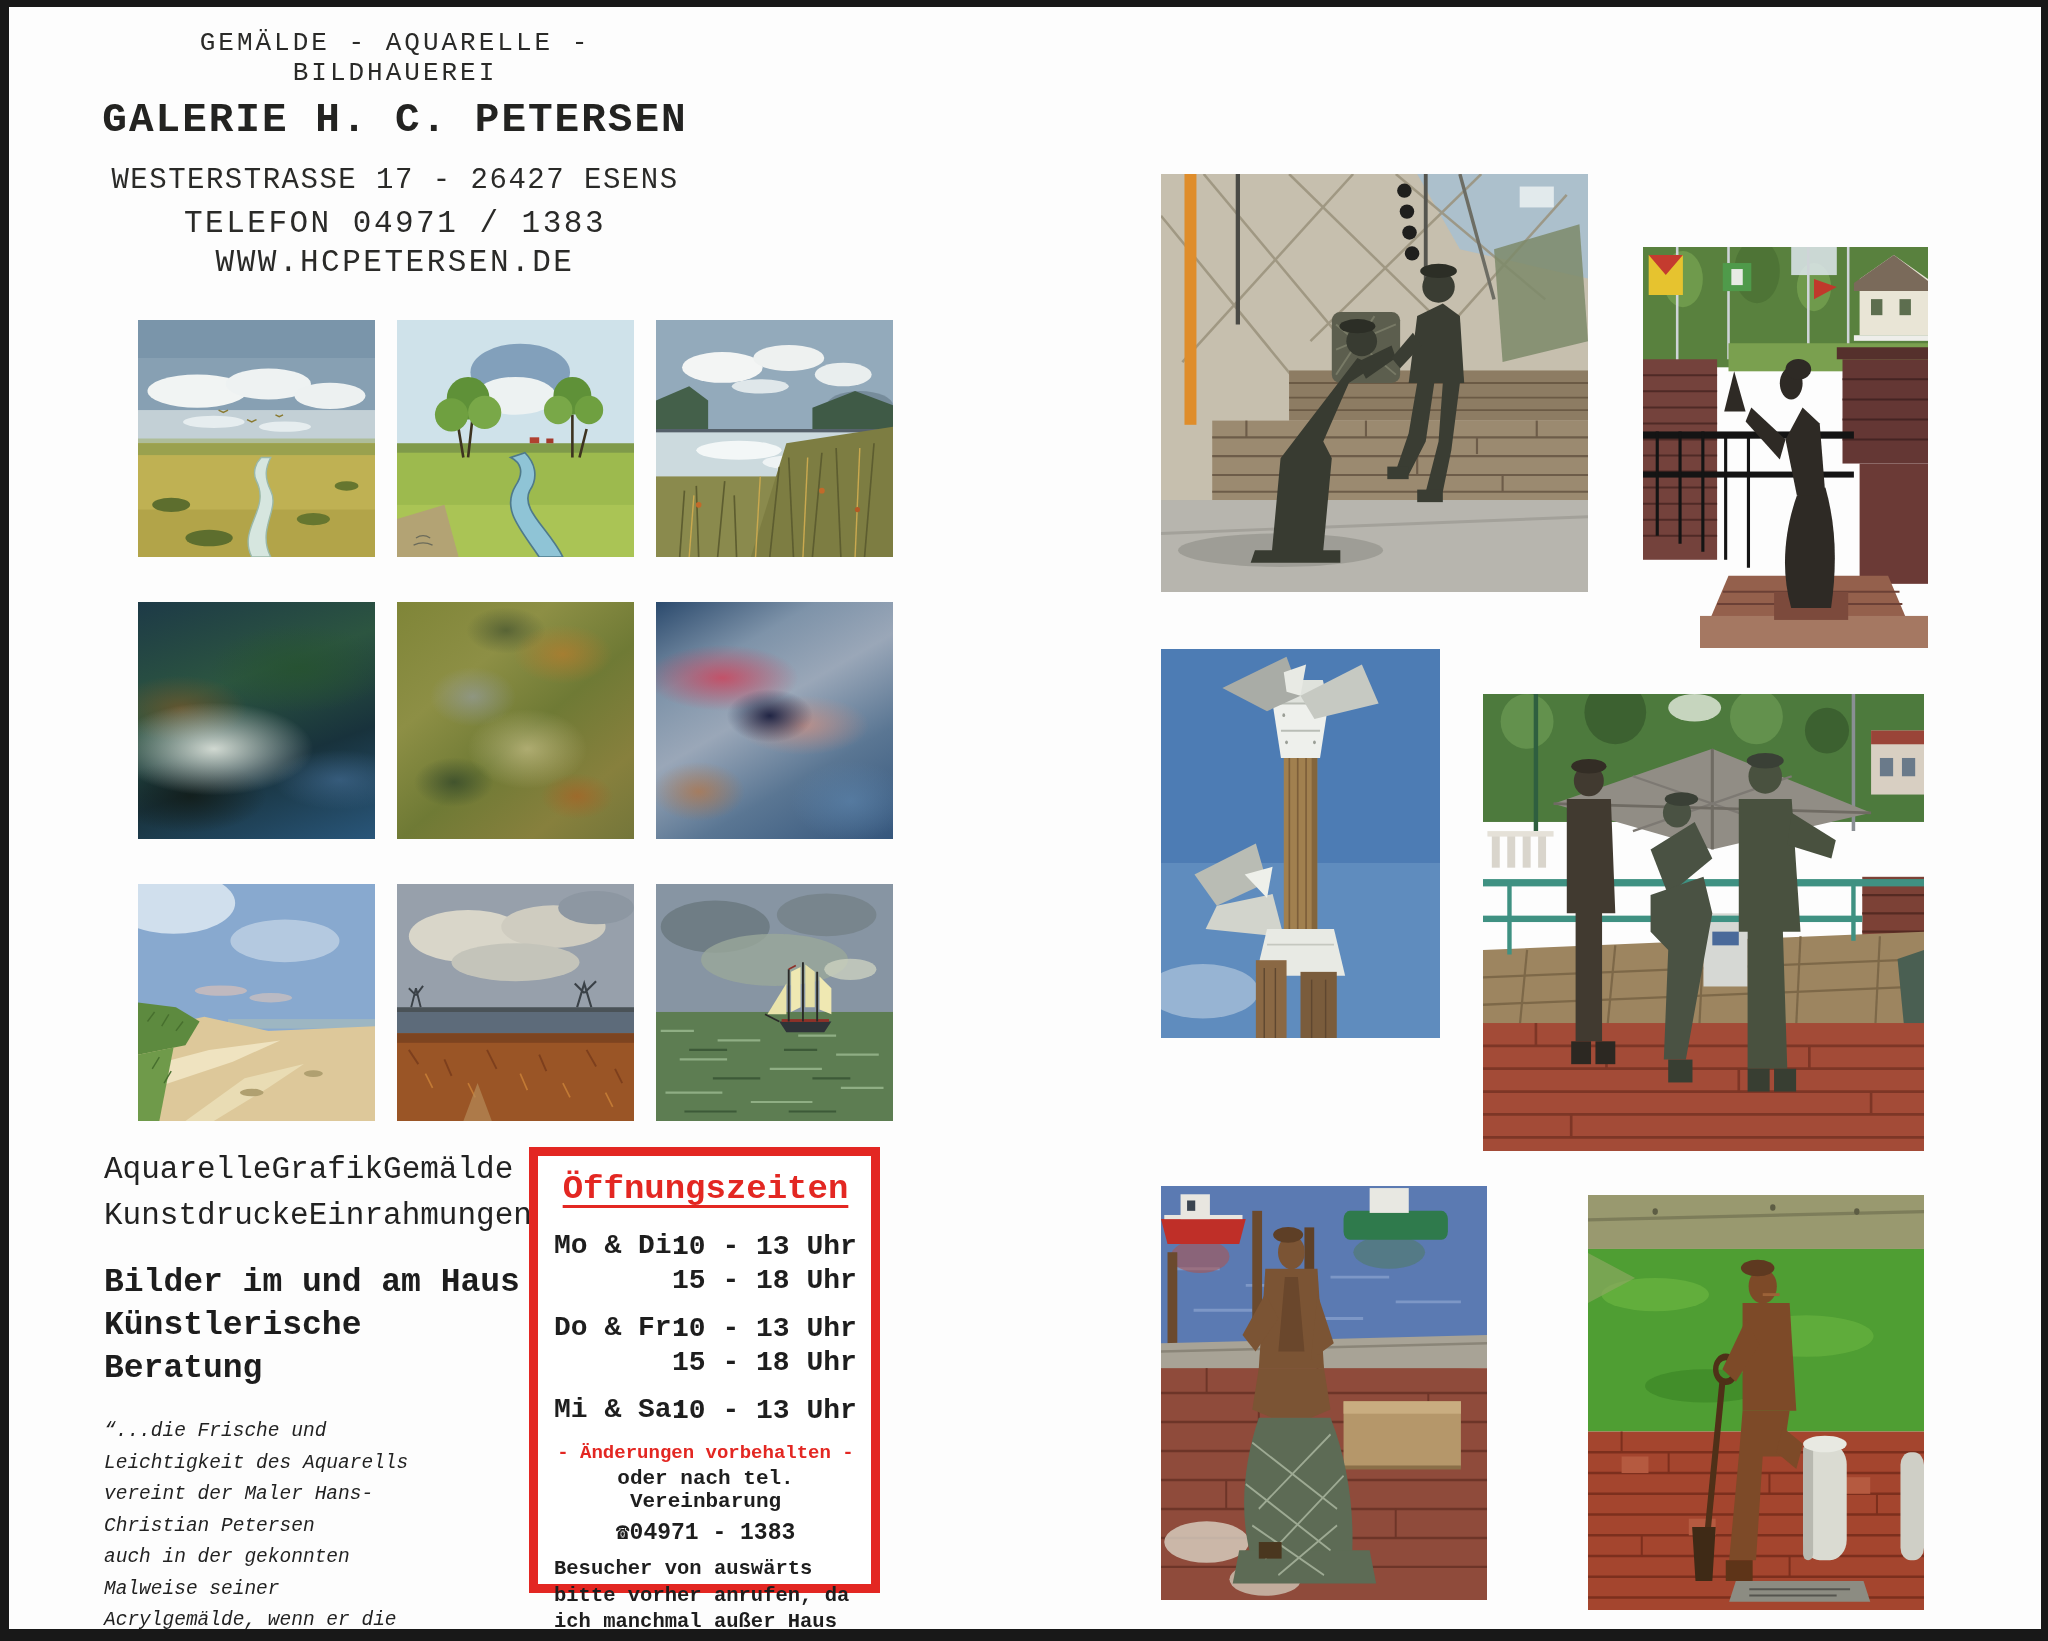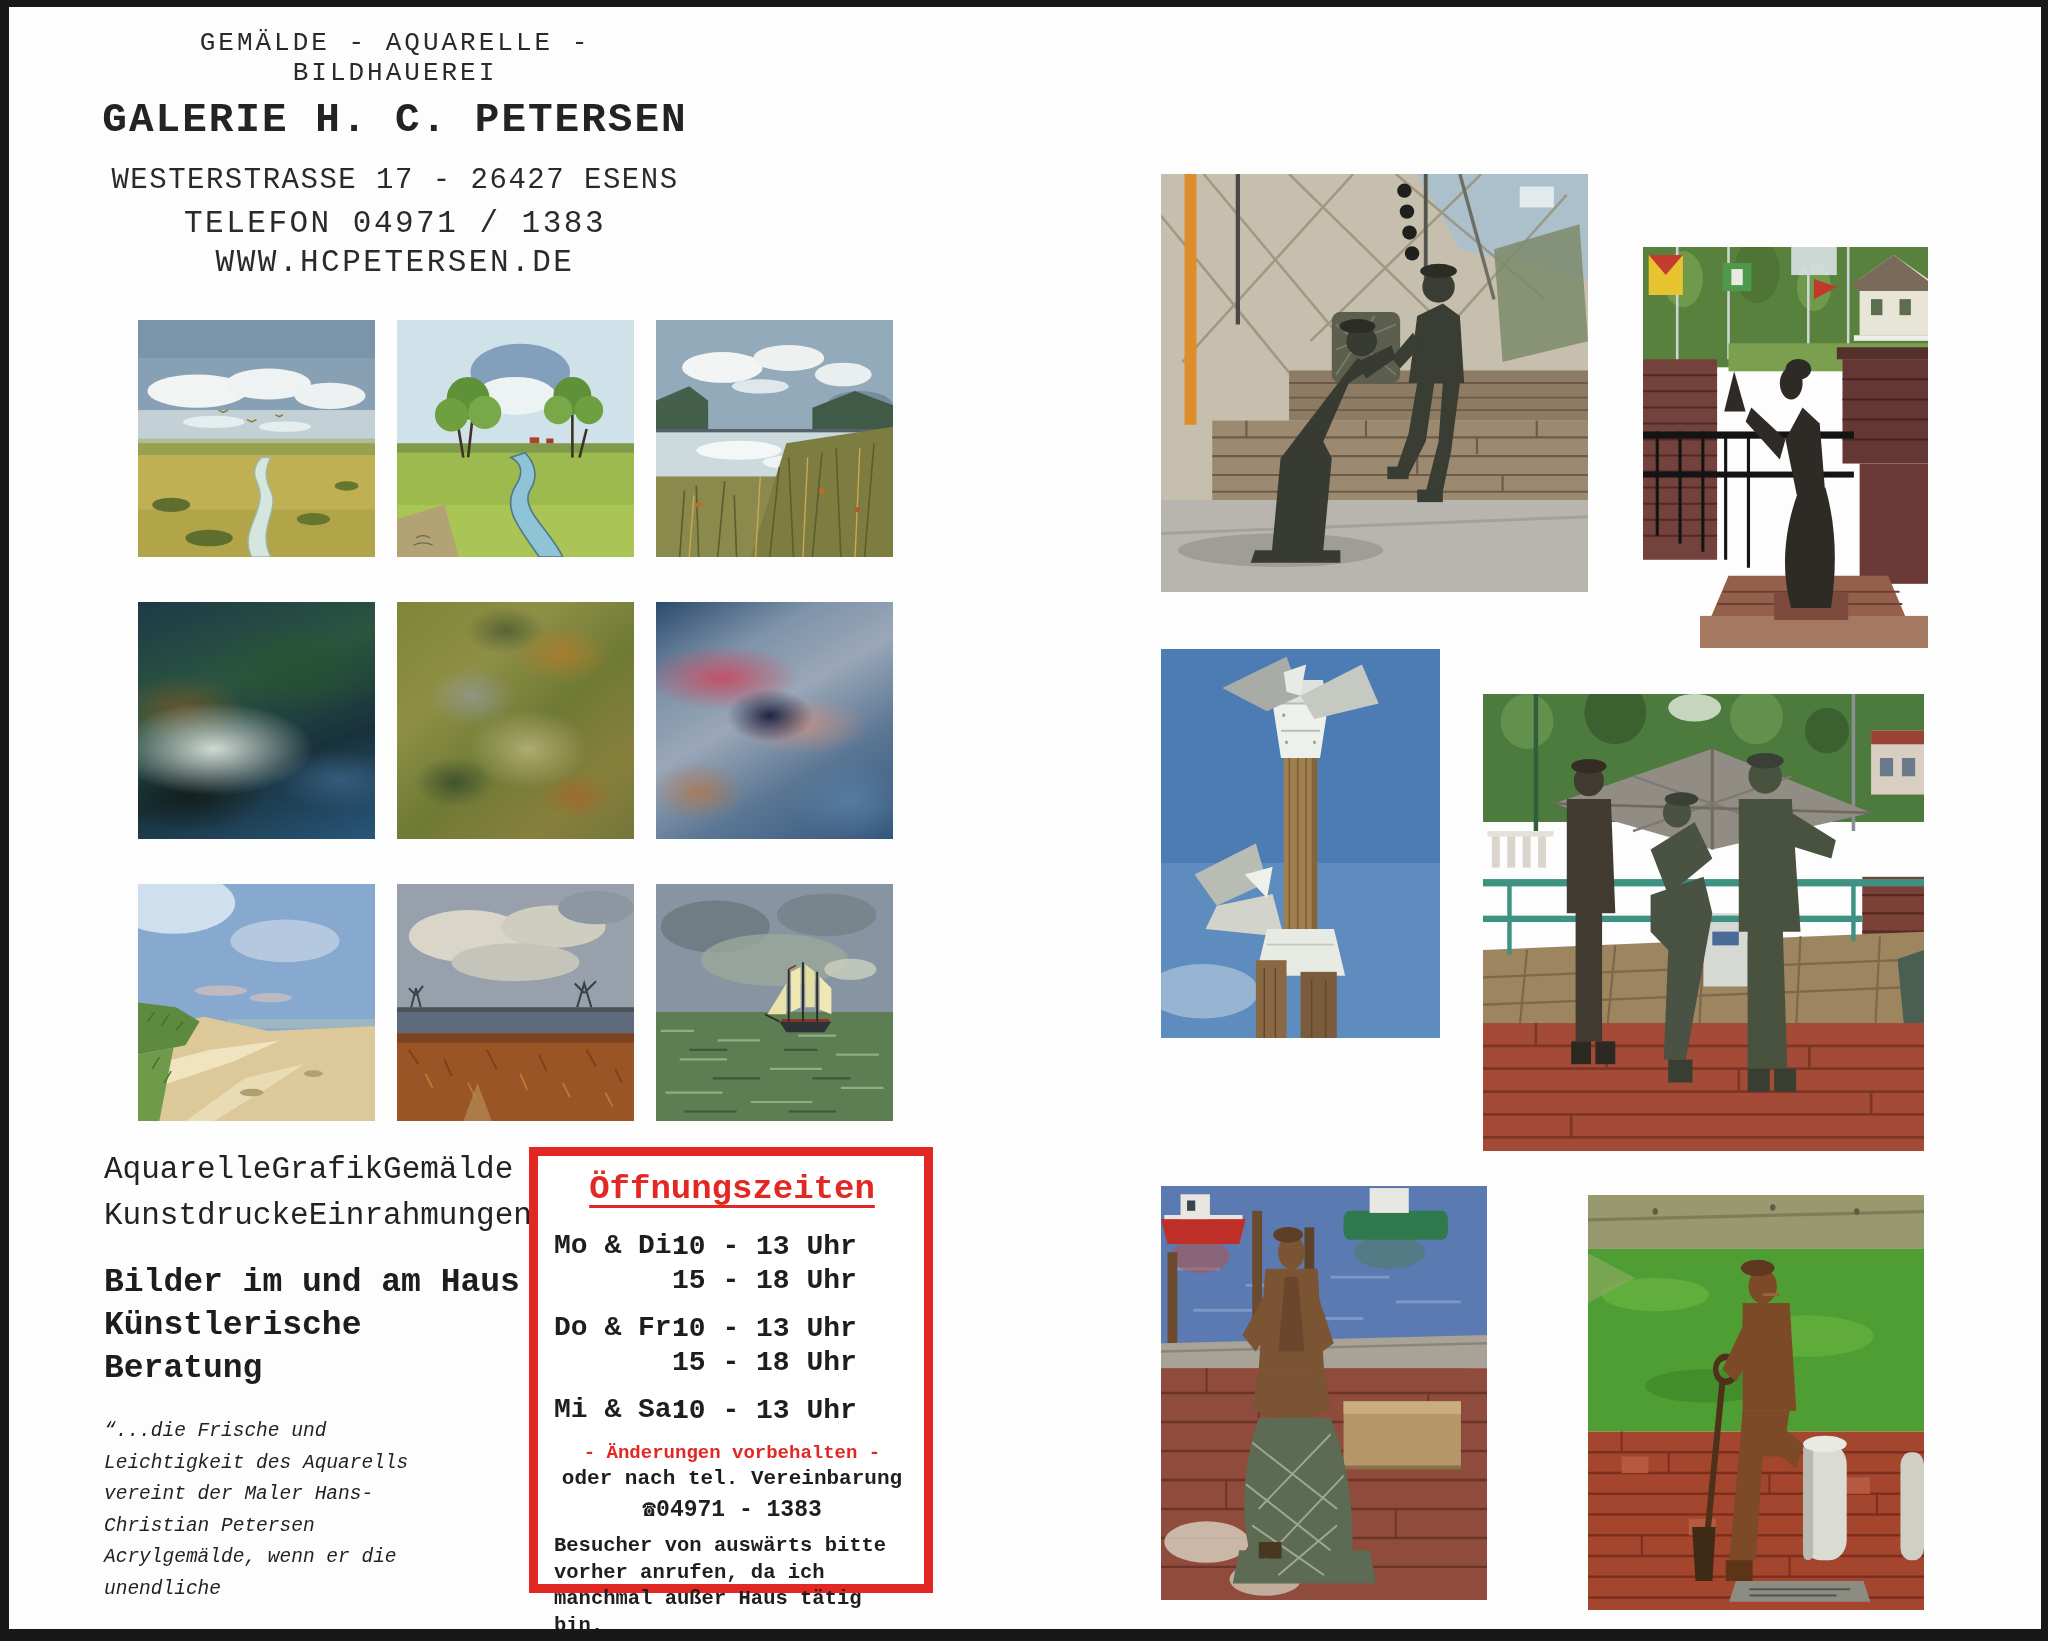--- a/index.html
+++ b/index.html
@@ -50,21 +50,21 @@
 
   
   .services{position:absolute;left:104px;top:1152px;width:372px;font-size:31px;color:#222;}
   .services .jrow{display:flex;justify-content:space-between;margin-bottom:11px;}
   .offers{position:absolute;left:104px;top:1261px;width:420px;font-size:33px;font-weight:bold;
           line-height:43px;color:#1d1d1d;}
   .quote{position:absolute;left:104px;top:1416px;width:310px;font-style:italic;font-size:19.5px;
          line-height:31.5px;color:#222;}
 
   
-  .hours{position:absolute;left:529px;top:1147px;width:404px;height:446px;box-sizing:border-box;
+  .hours{position:absolute;left:529px;top:1147px;width:351px;height:446px;box-sizing:border-box;
          border:9px solid #e32722;background:#fff;padding:10px 14px 10px 16px;}
   .hours .htitle{text-align:center;font-size:34px;font-weight:bold;color:#e32722;
          text-decoration:underline;text-decoration-thickness:3px;text-underline-offset:7px;margin-top:4px;}
   .hours .hrows{margin-top:22px;}
   .hgroup{display:flex;margin-bottom:14px;}
   .hday{width:118px;font-size:28px;font-weight:bold;white-space:nowrap;}
   .htimes{flex:1;font-size:28px;font-weight:bold;}
   .htimes div{line-height:34px;}
   .hnote-red{margin-top:2px;text-align:center;font-size:19px;font-weight:bold;color:#e32722;}
   .hnote{text-align:center;font-size:21px;font-weight:bold;margin-top:3px;}
@@ -304,20 +304,21 @@
   </div>
 
   <div class="offers">
     <div>Bilder im und am Haus</div>
     <div>Künstlerische Beratung</div>
   </div>
 
   <div class="quote">
     <div>“...die Frische und Leichtigkeit des Aquarells</div>
     <div>vereint der Maler Hans-Christian Petersen</div>
+    <div>auch in der gekonnten Malweise seiner</div>
     <div>Acrylgemälde, wenn er die unendliche</div>
 
   </div>
 
   <div class="hours">
     <div class="htitle">Öffnungszeiten</div>
     <div class="hrows">
       <div class="hgroup">
         <div class="hday">Mo &amp; Di:</div>
         <div class="htimes">

